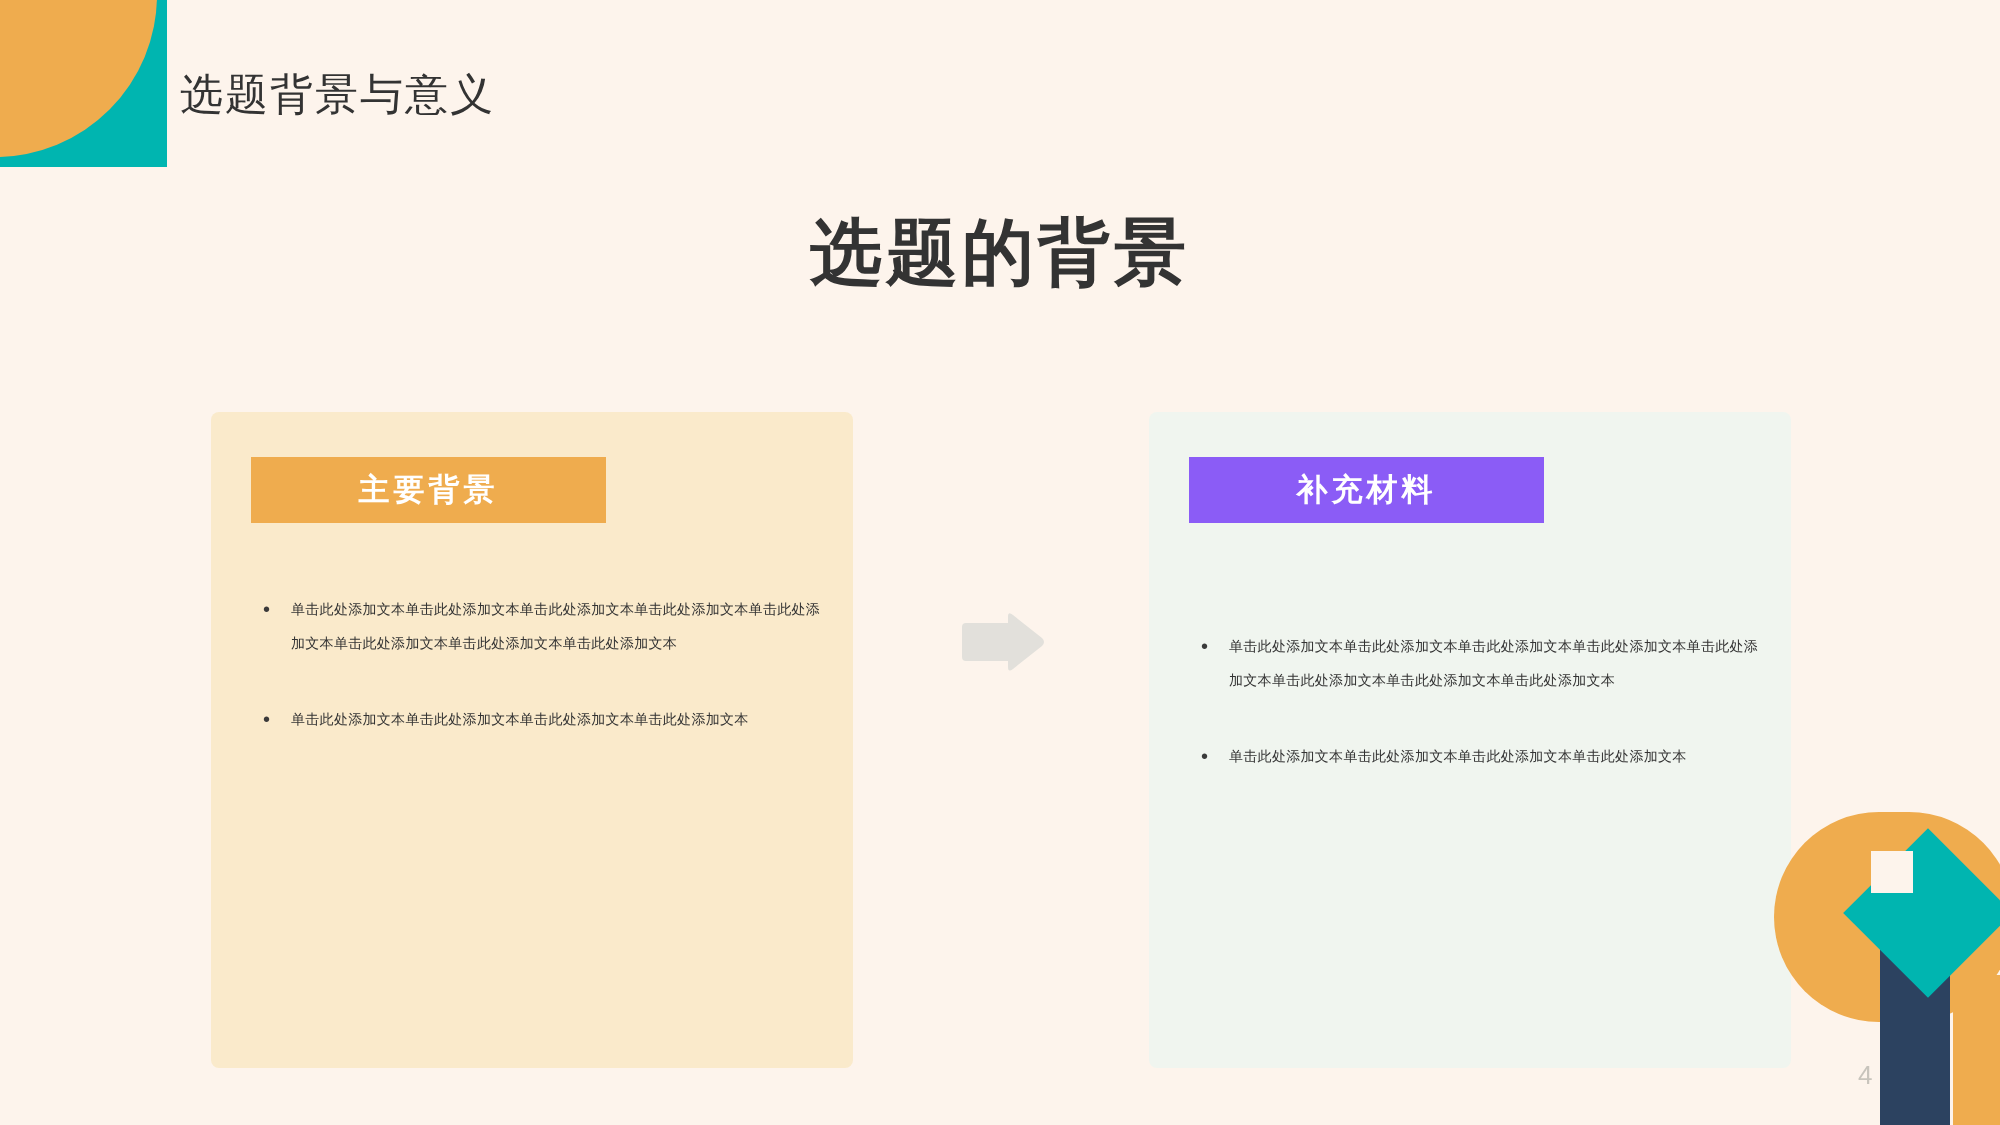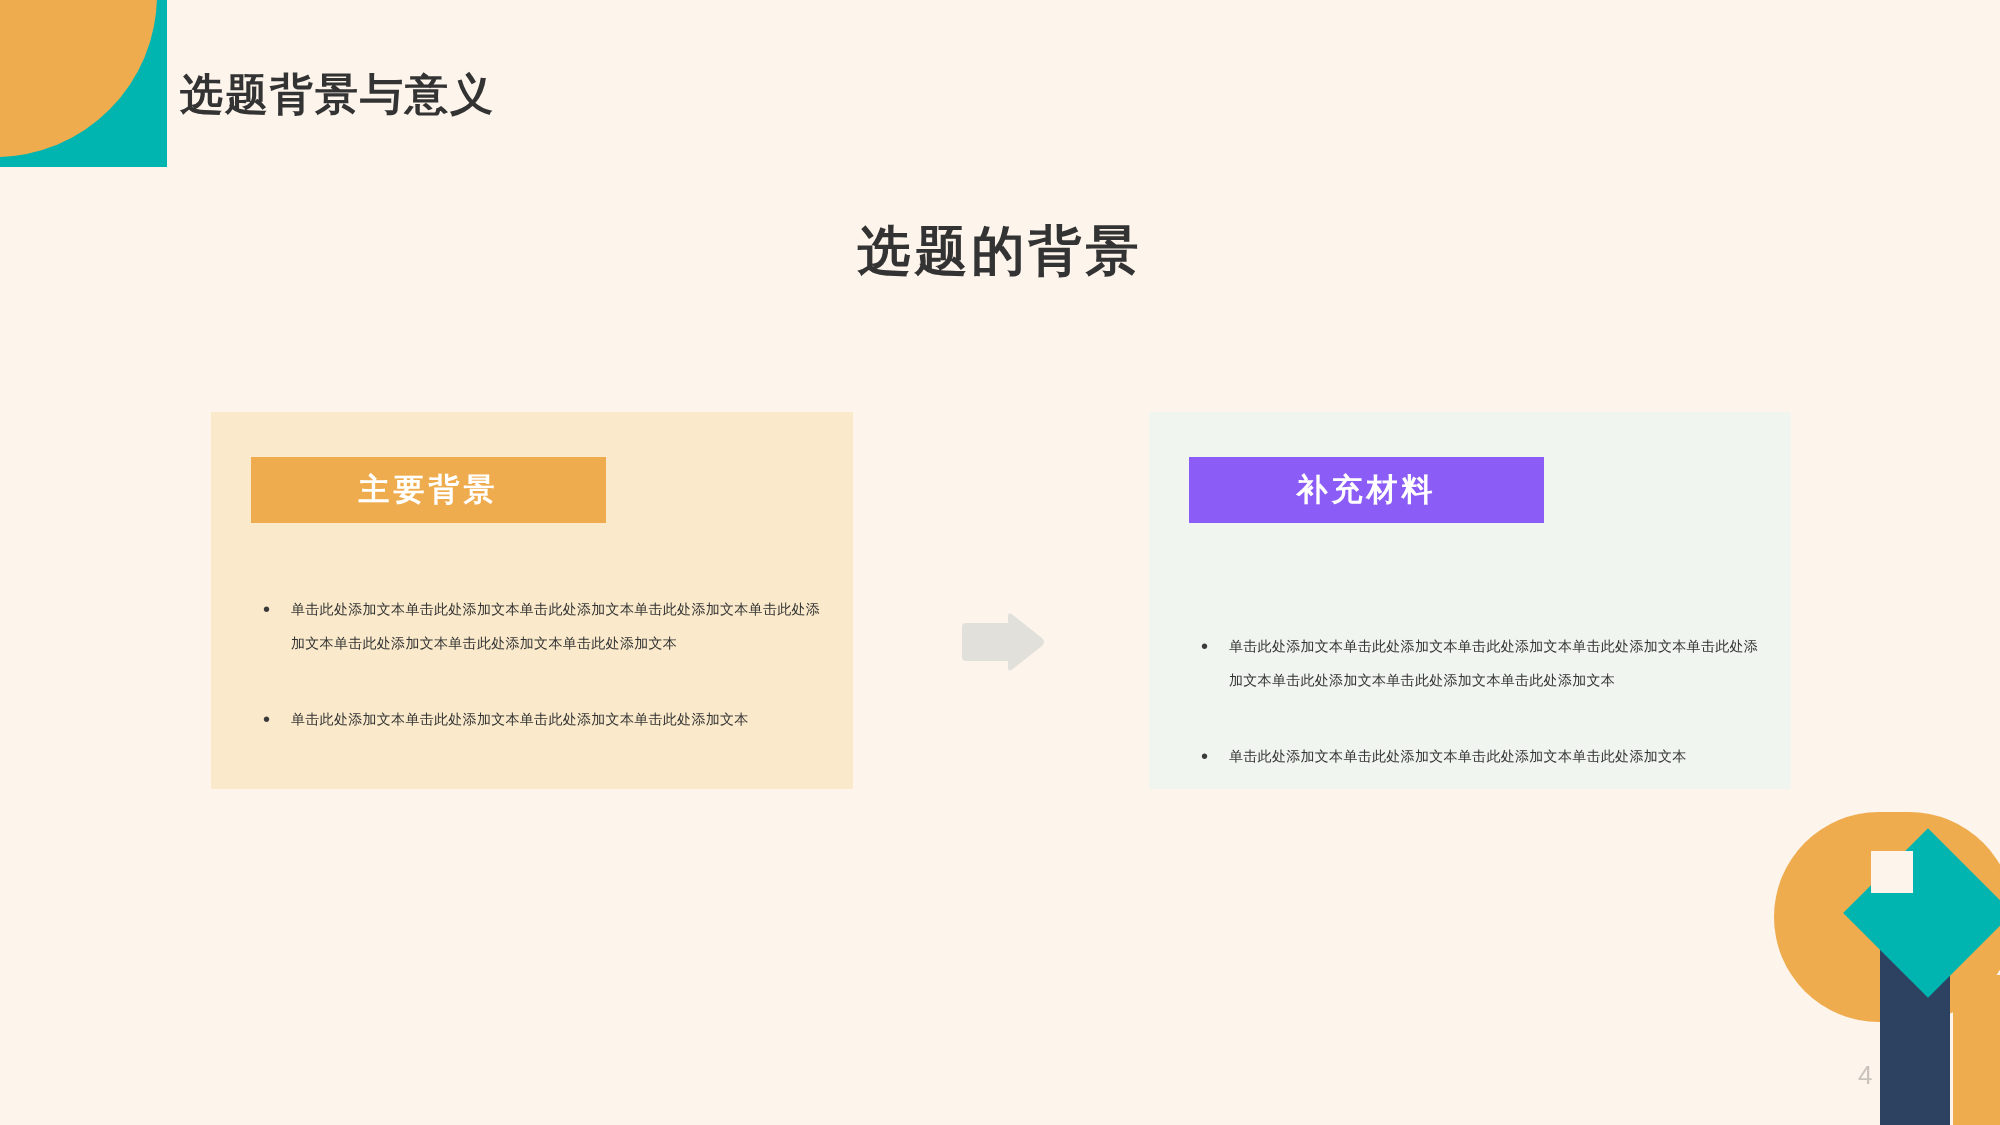--- a/index.html
+++ b/index.html
@@ -37,44 +37,44 @@
     background: #EFAC4E;
     border-bottom-right-radius: 162px;
   }
 
   
   .slide-kicker {
     position: absolute;
     left: 180px;
     top: 66px;
     font-size: 43px;
-    font-weight: bold;
+    font-weight: normal;
     color: #333333;
     letter-spacing: 2px;
     white-space: nowrap;
   }
   .slide-title {
     position: absolute;
     left: 0;
     right: 0;
     top: 205px;
     text-align: center;
-    font-size: 53px;
+    font-size: 72px;
     font-weight: bold;
     color: #333333;
     letter-spacing: 4px;
-    margin-top: 11px;
   }
 
   
   .card {
     position: absolute;
     top: 412px;
     width: 642px;
-    height: 377px;
+    height: 656px;
+    border-radius: 8px;
   }
   .card-left  { left: 211px;  background: #FAEACB; }
   .card-right { left: 1149px; background: #F0F5EF; }
 
   .card-badge {
     position: absolute;
     top: 45px;
     width: 355px;
     height: 66px;
     display: flex;

